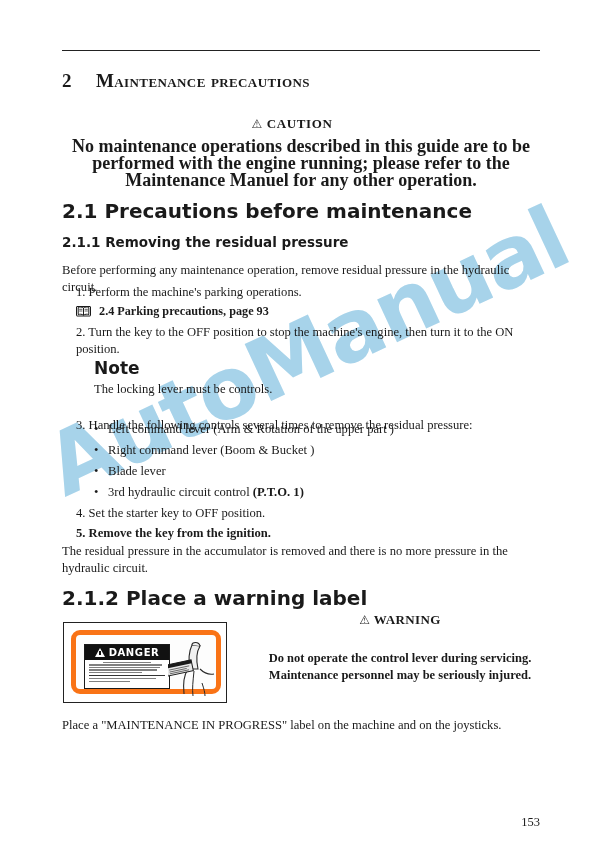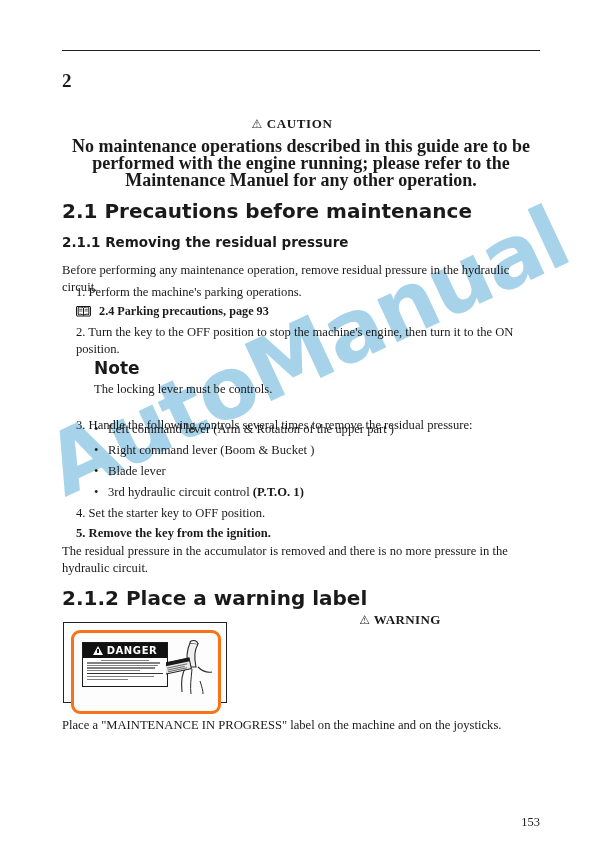--- a/index.html
+++ b/index.html
@@ -163,22 +163,22 @@
     border: 1.3px solid #222222;
     background: #ffffff;
     box-sizing: border-box;
     z-index: 2;
   }
   .fig-inner {
     position: absolute;
     left: 7px;
     top: 7px;
     width: 150px;
-    height: 84px;
-    border: 3px solid #f97316;
+    height: 64px;
+    border: 5px solid #f97316;
     border-radius: 9px;
     box-sizing: border-box;
     background: #fdfdfd;
   }
   .danger-card {
     position: absolute;
     left: 8px;
     top: 9px;
     width: 86px;
     height: 45px;
@@ -273,20 +273,21 @@
 <div class="page">
 
   <div class="watermark">
     <div class="watermark-text">AutoManual</div>
   </div>
 
   <div class="top-rule"></div>
 
   <div class="chapter">
     <span class="chapter-num">2</span>
+    <span class="chapter-title">Maintenance precautions</span>
   </div>
 
   <div class="caution-head">
     <span class="tri-icon">⚠</span>
     <span>CAUTION</span>
   </div>
   <div class="caution-body">No maintenance operations described in this guide are to be performed with the engine running; please refer to the Maintenance Manuel for any other operation.</div>
 
   <div class="h2 h2-a">2.1 Precautions before maintenance</div>
 
@@ -372,18 +373,22 @@
         </g>
         <line x1="-2" y1="28" x2="-22" y2="24" stroke="#1a1a1a" stroke-width="1"></line>
       </svg>
     </div>
   </div>
 
   <div class="warn-head">
     <span class="tri-icon">⚠</span>
     <span>WARNING</span>
   </div>
+  <div class="warn-body">
+    <div>Do not operate the control lever during servicing.</div>
+    <div>Maintenance personnel may be seriously injured.</div>
+  </div>
 
   <div class="p p-final">Place a "MAINTENANCE IN PROGRESS" label on the machine and on the joysticks.</div>
 
   <div class="page-num">153</div>
 
 </div>
 
 </body></html>

